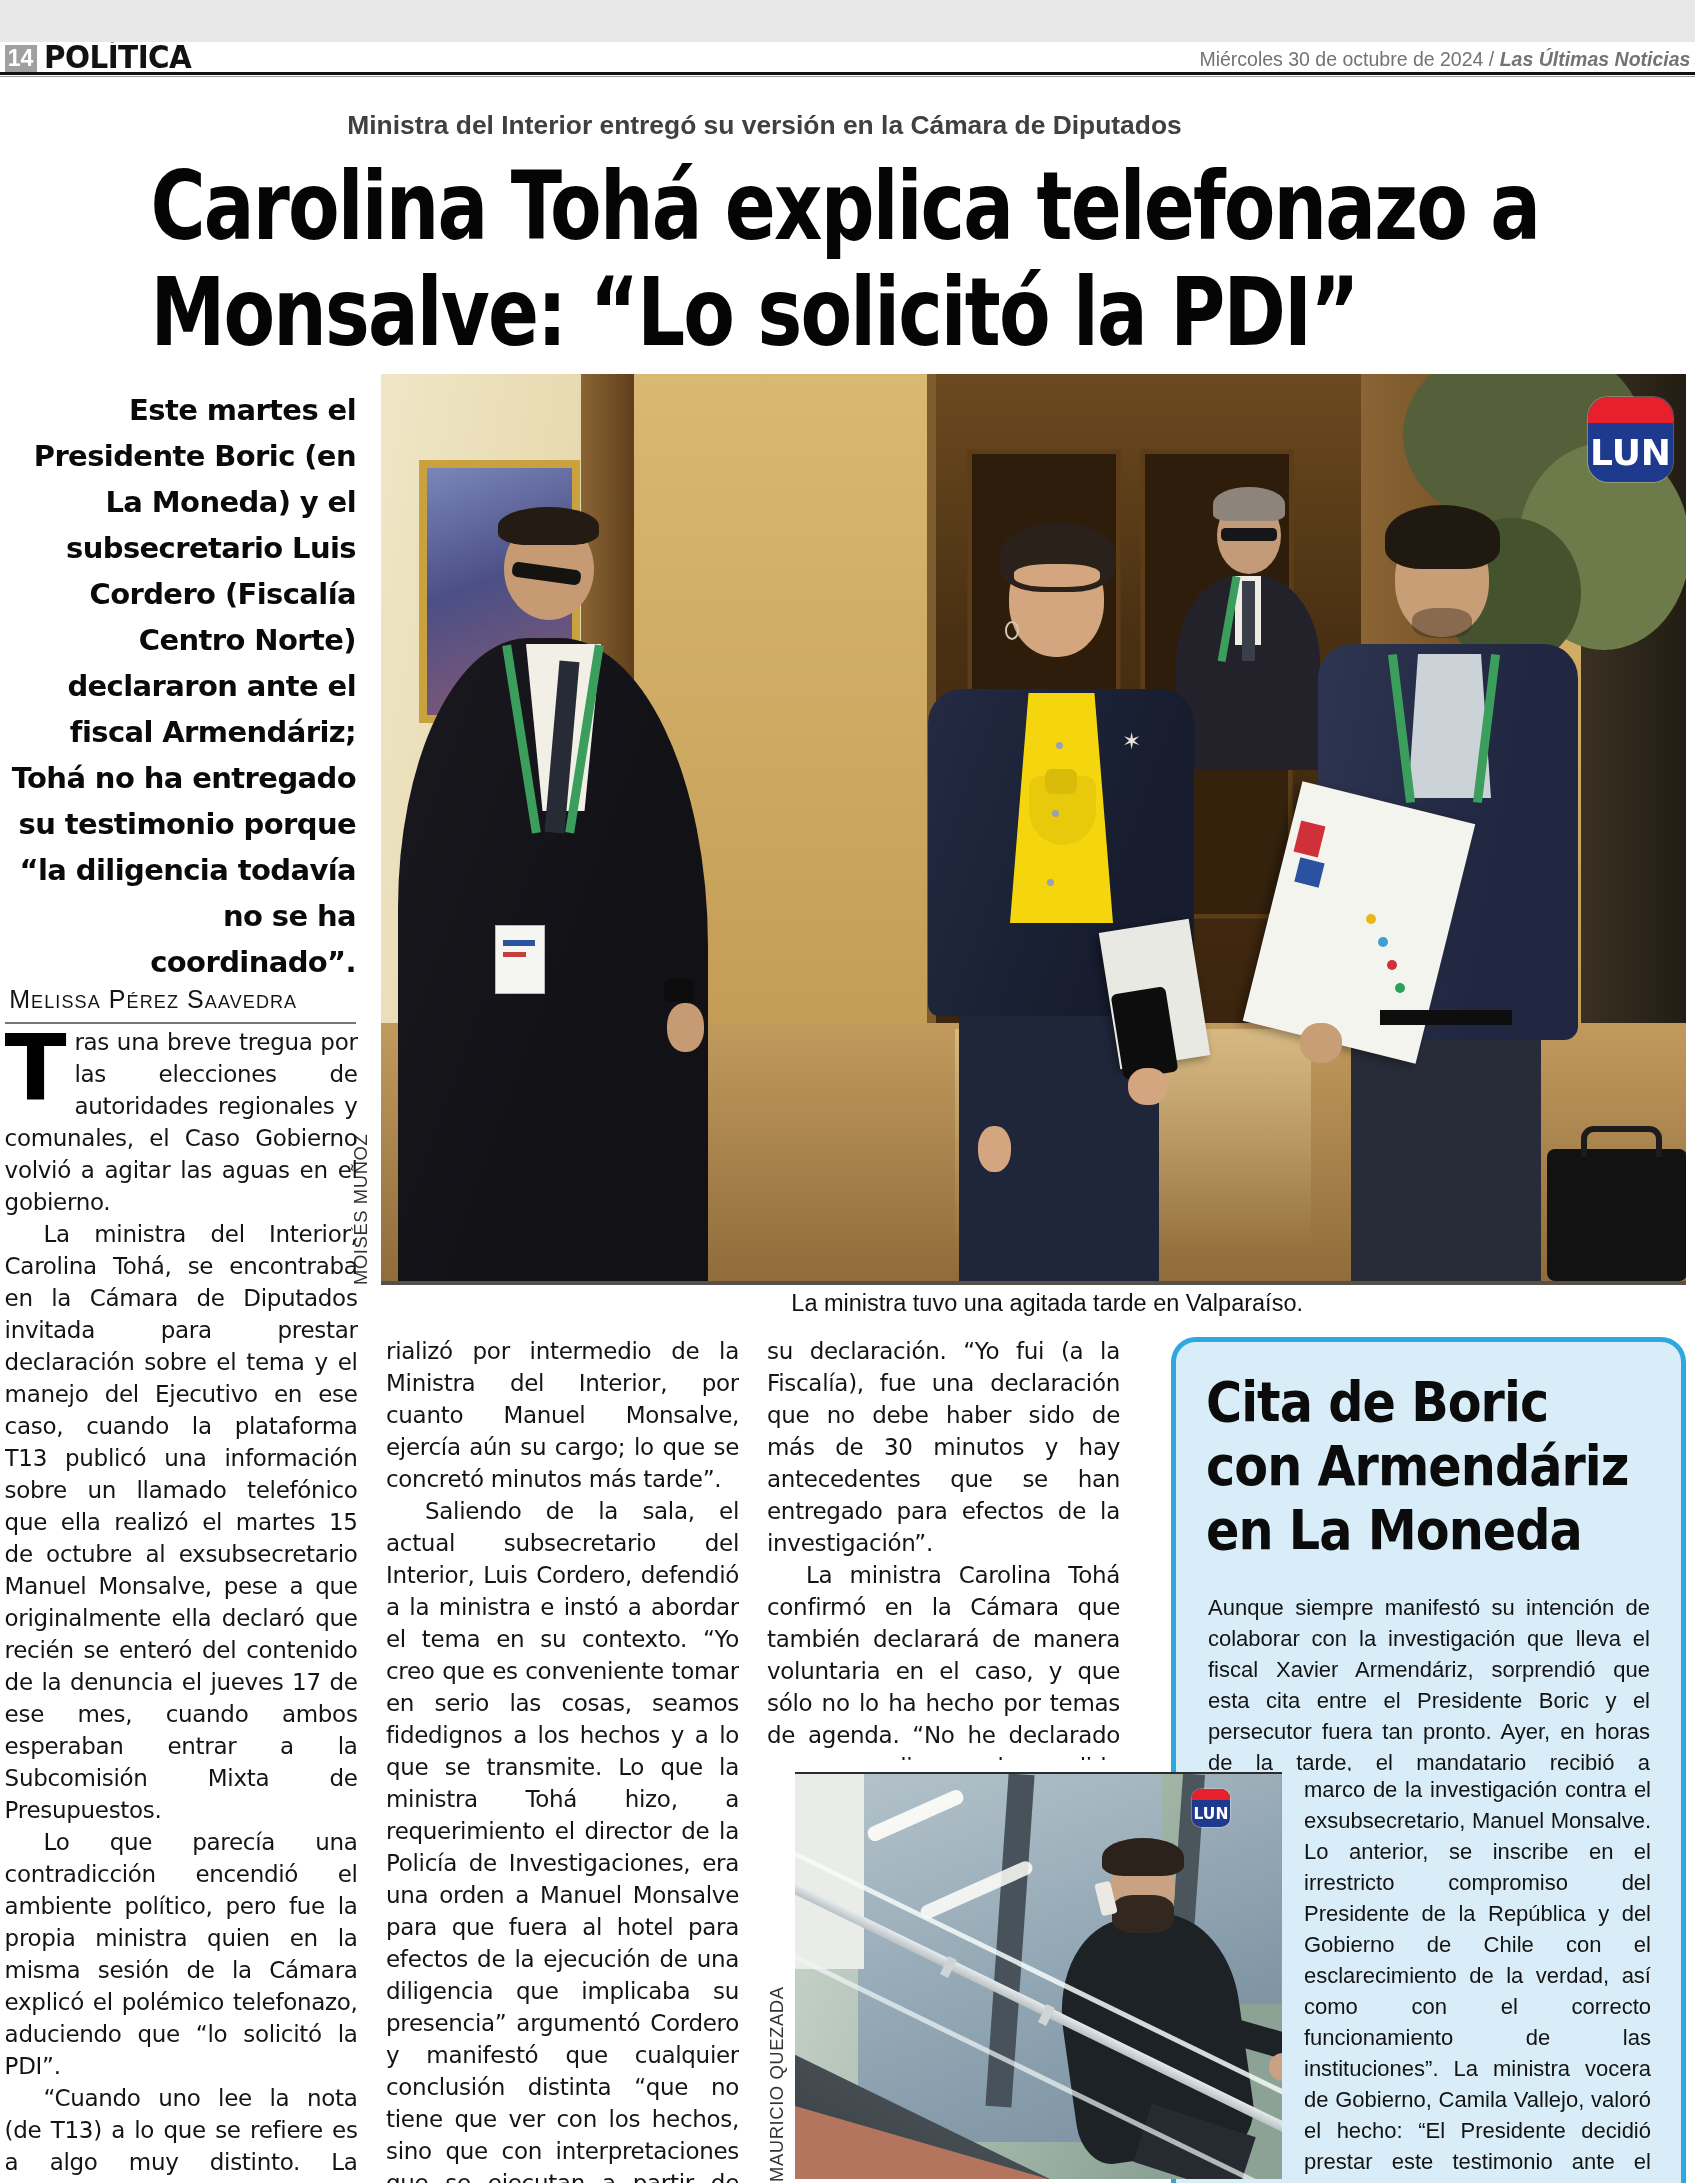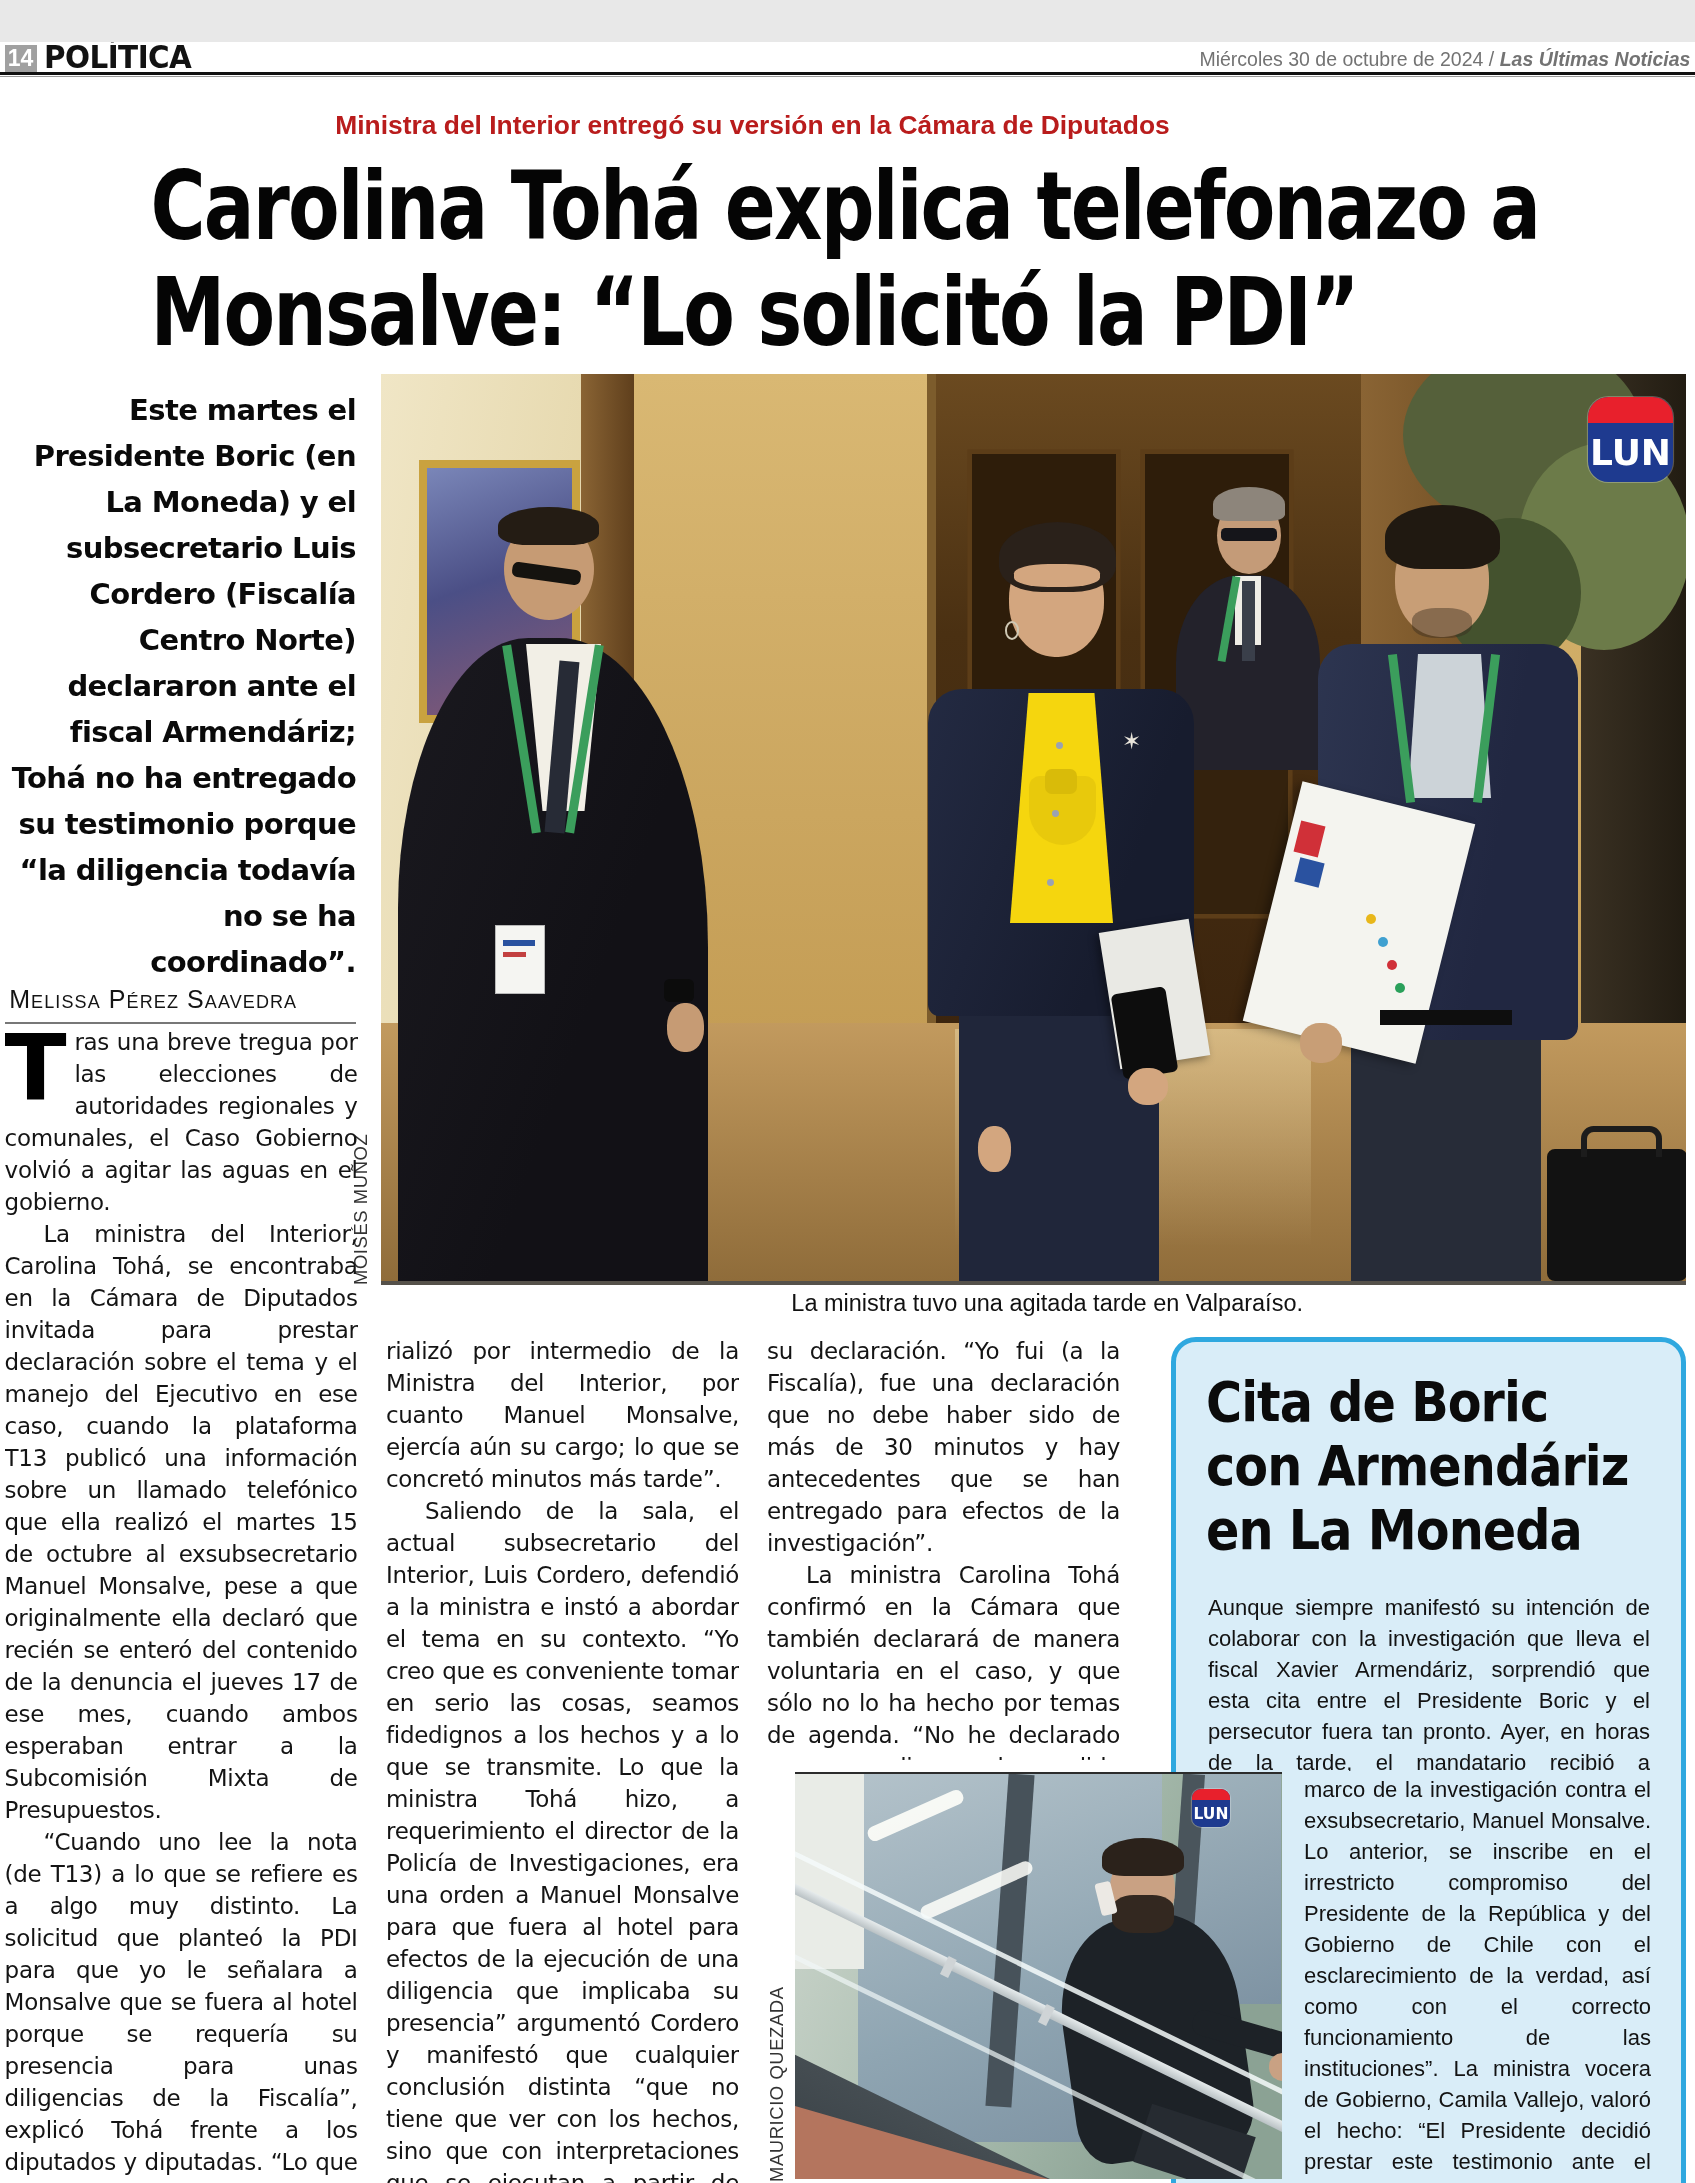--- a/index.html
+++ b/index.html
@@ -11,22 +11,22 @@
   .pagenum{left:4.6px;top:3.4px;width:32px;height:26.4px;background:#a0a0a0;color:#fff;
            font:700 23px/26.4px "Liberation Sans",sans-serif;text-align:center;}
   .section{left:44px;top:-2.3px;font:700 32px/34px "DejaVu Sans",sans-serif;letter-spacing:-0.6px;
            transform:scaleX(.92);transform-origin:left;}
   .dateline{right:4.6px;top:5.7px;font:400 19.5px/23px "Liberation Sans",sans-serif;color:#737373;}
   .dateline b{font-style:italic;font-weight:700;}
   .toprule{left:0;top:30px;width:1695px;height:2.9px;background:#111;}
   .toprule2{left:0;top:34px;width:1695px;height:1.1px;background:#999;}
 
   
-  .kicker{left:0;top:67px;width:1505px;text-align:center;
-          font:700 26.4px/32px "Liberation Sans",sans-serif;color:#b91c1c;}
+  .kicker{left:12px;top:67px;width:1505px;text-align:center;
+          font:700 26.4px/32px "Liberation Sans",sans-serif;color:#404040;}
   .hl{left:0;width:1505px;text-align:center;font-weight:700;
       font-family:"DejaVu Sans",sans-serif;font-size:94px;line-height:103px;color:#050505;
       transform:scaleX(.80);transform-origin:center;letter-spacing:-2.3px;white-space:nowrap;}
   .hl1{top:113px;} .hl2{top:219px;}
 
   
   .lead{left:8px;top:345px;width:348px;text-align:right;
         font:700 29px/46px "DejaVu Sans",sans-serif;color:#0a0a0a;letter-spacing:-0.6px;}
 
   
@@ -194,20 +194,21 @@
 
   <div class="abs vcredit vc1">MOISÉS MUÑOZ</div>
   <div class="abs caption">La ministra tuvo una agitada tarde en Valparaíso.</div>
 
   <div class="abs byline">Melissa Pérez Saavedra</div>
   <div class="abs bylinerule"></div>
 
   <div class="abs col c1">
     <p><span class="dropcap">T</span><span>ras una breve tregua por las elecciones de autoridades regionales y comunales, el Caso Gobierno volvió a agitar las aguas en el gobierno.</span></p>
     <p class="ind">La ministra del Interior, Carolina Tohá, se encontraba en la Cámara de Diputados invitada para prestar declaración sobre el tema y el manejo del Ejecutivo en ese caso, cuando la plataforma T13 publicó una información sobre un llamado telefónico que ella realizó el martes 15 de octubre al exsubsecretario Manuel Monsalve, pese a que originalmente ella declaró que recién se enteró del contenido de la denuncia el jueves 17 de ese mes, cuando ambos esperaban entrar a la Subcomisión Mixta de Presupuestos.</p>
+    <p class="ind">Lo que parecía una contradicción encendió el ambiente político, pero fue la propia ministra quien en la misma sesión de la Cámara explicó el polémico telefonazo, aduciendo que “lo solicitó la PDI”.</p>
     <p class="ind">“Cuando uno lee la nota (de T13) a lo que se refiere es a algo muy distinto. La solicitud que planteó la PDI para que yo le señalara a Monsalve que se fuera al hotel porque se requería su presencia para unas diligencias de la Fiscalía”, explicó Tohá frente a los diputados y diputadas. “Lo que sucedió el martes es que me solicitaron llamarlo para comunicarle que se trasladara al hotel, cosa muy distinta”, agregó.</p>
 
   </div>
 
   <div class="abs col c2">
     <p>rializó por intermedio de la Ministra del Interior, por cuanto Manuel Monsalve, ejercía aún su cargo; lo que se concretó minutos más tarde”.</p>
     <p class="ind">Saliendo de la sala, el actual subsecretario del Interior, Luis Cordero, defendió a la ministra e instó a abordar el tema en su contexto. “Yo creo que es conveniente tomar en serio las cosas, seamos fidedignos a los hechos y a lo que se transmite. Lo que la ministra Tohá hizo, a requerimiento el director de la Policía de Investigaciones, era una orden a Manuel Monsalve para que fuera al hotel para efectos de la ejecución de una diligencia que implicaba su presencia” argumentó Cordero y manifestó que cualquier conclusión distinta “que no tiene que ver con los hechos, sino que con interpretaciones que se ejecutan a partir de eso, me parece que un tema tan delicado como este, está superando los límites de la razonabilidad”.</p>
 
   </div>
 

